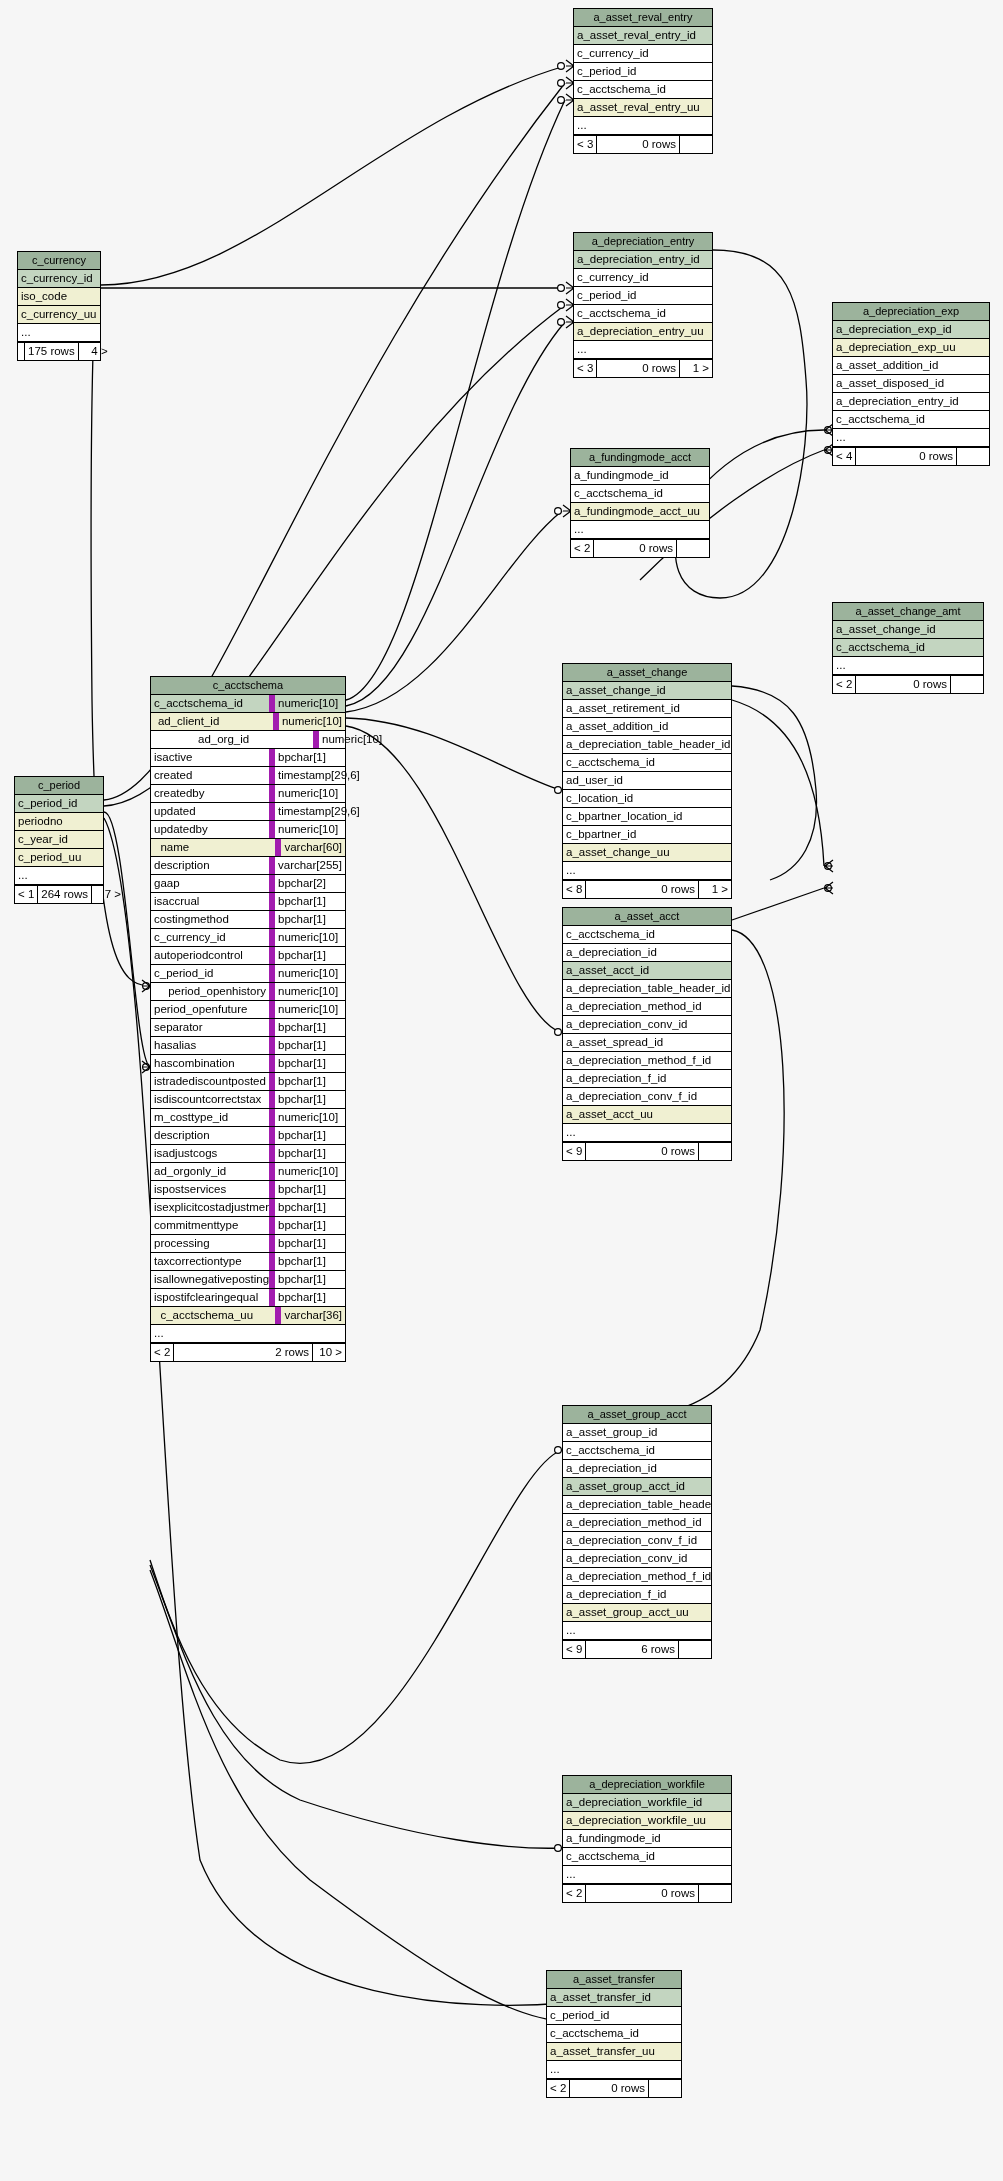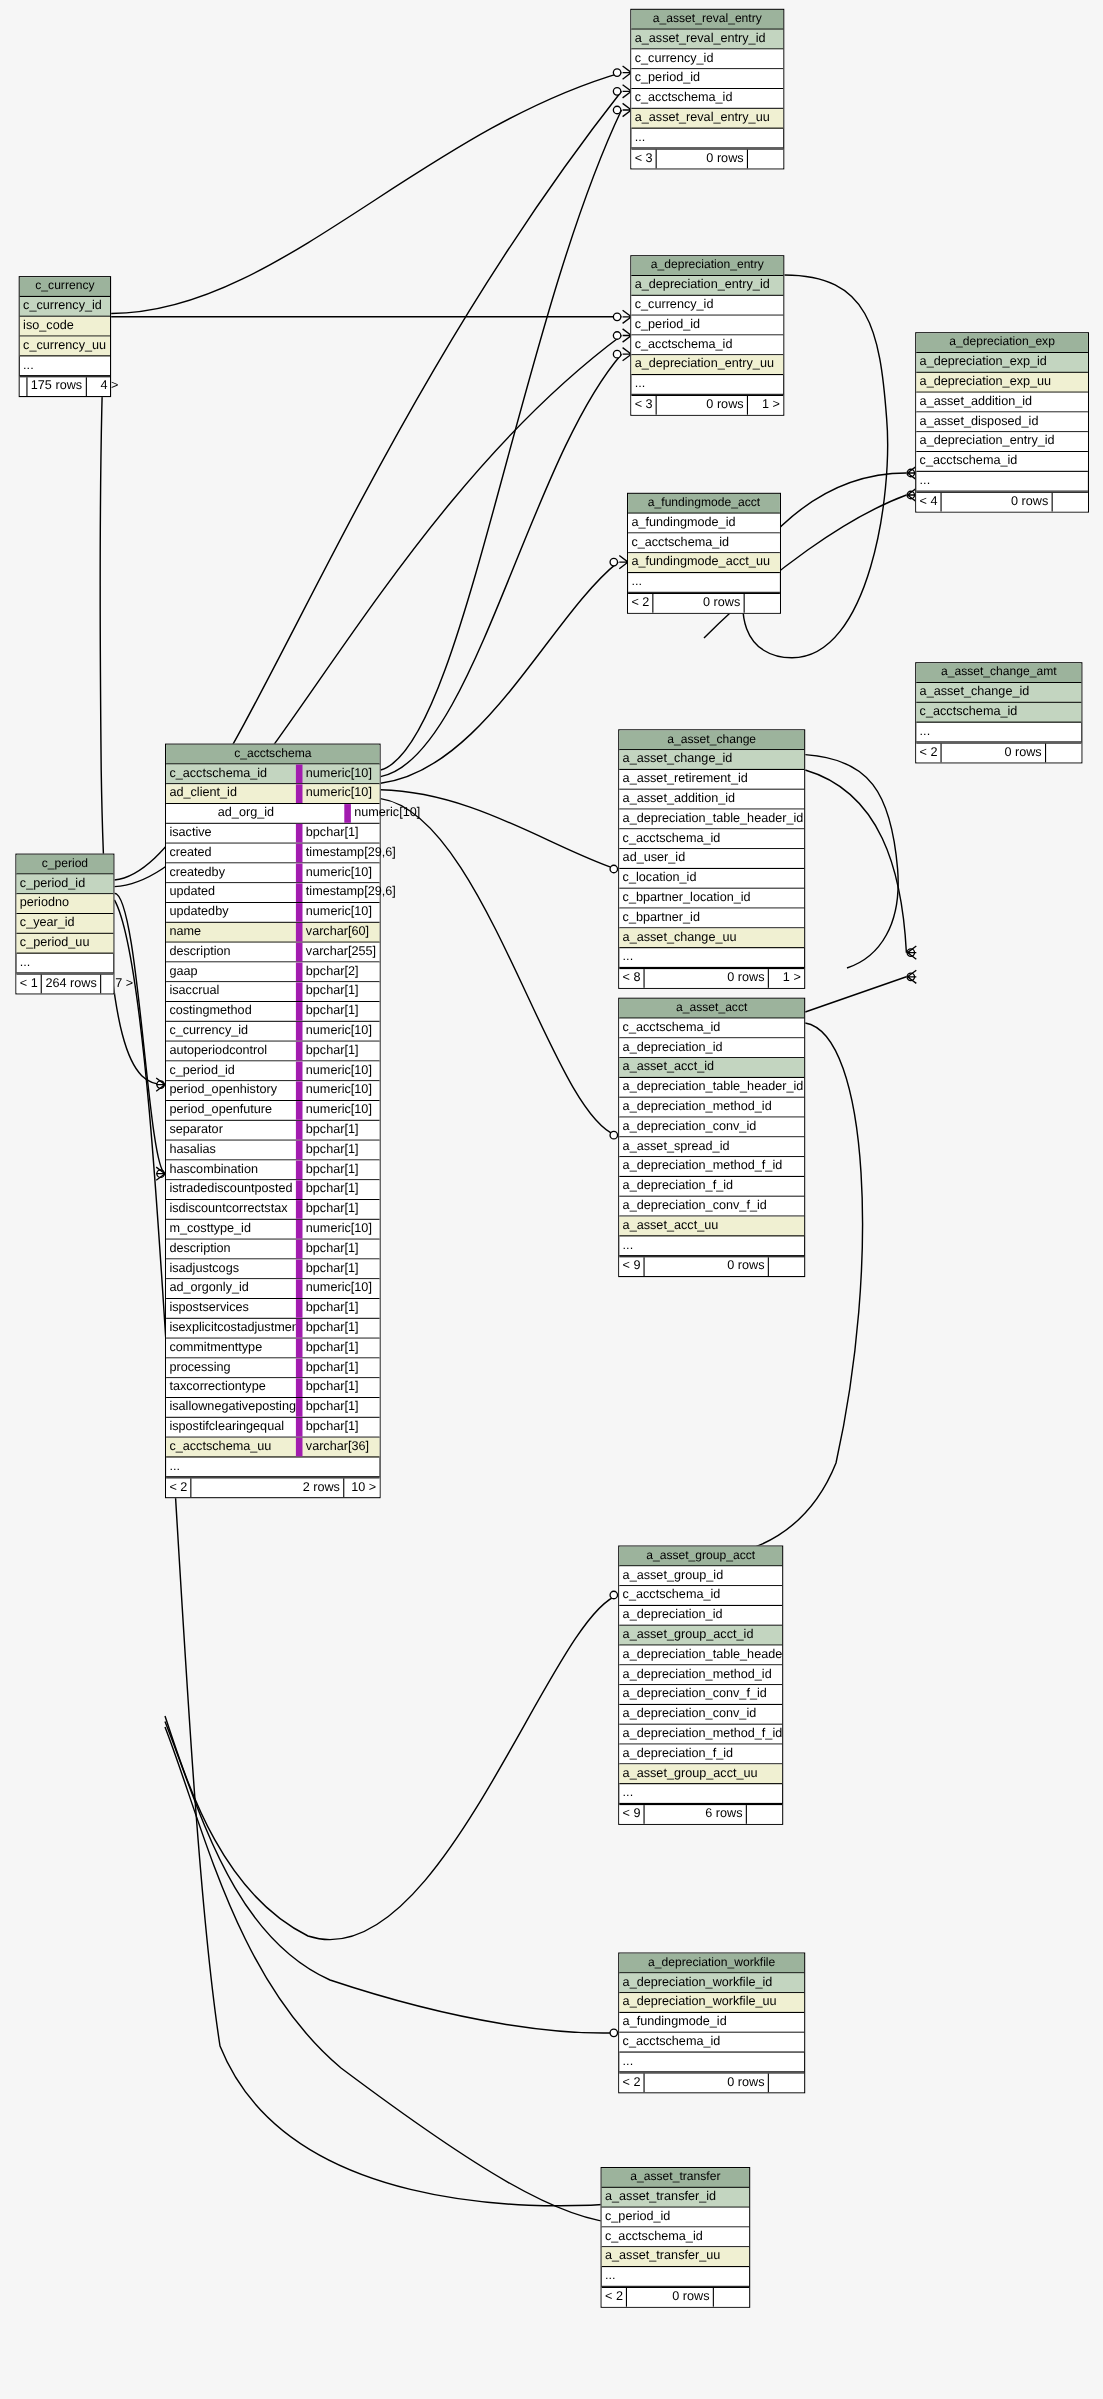--- a/index.html
+++ b/index.html
@@ -8,21 +8,21 @@
   #edges{position:absolute;left:0;top:0;width:1003px;height:2181px;pointer-events:none;}
   .tbl{position:absolute;border:1px solid #000;background:#fff;box-sizing:border-box;
        font-size:11.5px;color:#000;}
   .tbl .hdr{background:#9cb39c;text-align:center;font-size:11px;padding:2px 4px;
             border-bottom:1px solid #000;line-height:13px;}
   .row{display:flex;border-bottom:1px solid #000;line-height:13px;}
   .row:last-child{border-bottom:none;}
   .cell-name{padding:2px 3px;flex:1 1 auto;white-space:nowrap;overflow:hidden;}
   .cell-type{padding:2px 3px;border-left:6px solid #a21caf;white-space:nowrap;}
   .pk{background:#c3d5c0;align-items:center;}
-  .uu{background:#f0f0d2;}
+  .uu{background:#f0f0d2;justify-content:flex-end;}
   .plain{background:#fff;}
   .foot{display:flex;border-top:1px solid #000;line-height:13px;background:#fff;}
   .foot > div{padding:2px 3px;white-space:nowrap;}
   .f-left{flex:0 0 auto;border-right:1px solid #000;}
   .f-mid{flex:1 1 auto;text-align:right;border-right:1px solid #000;}
   .f-right{flex:0 0 auto;text-align:right;min-width:26px;}
   .caption{position:absolute;left:14px;top:2152px;font-size:16px;color:#000;margin-top:44px;}
   .wide .cell-name{flex:1 1 auto;}
 </style>
 </head>
@@ -322,21 +322,21 @@
         </div>
         <div class="row plain">
           <div class="cell-name" style="flex: 0 0 112px;">autoperiodcontrol</div>
           <div class="cell-type">bpchar[1]</div>
         </div>
         <div class="row plain">
           <div class="cell-name" style="flex: 0 0 112px;">c_period_id</div>
           <div class="cell-type">numeric[10]</div>
         </div>
         <div class="row plain">
-          <div class="cell-name" style="flex: 0 0 112px;">period_openhistory</div>
+          <div class="cell-name" style="flex: 0 0 112px; text-align: right;">period_openhistory</div>
           <div class="cell-type">numeric[10]</div>
         </div>
         <div class="row plain">
           <div class="cell-name" style="flex: 0 0 112px;">period_openfuture</div>
           <div class="cell-type">numeric[10]</div>
         </div>
         <div class="row plain">
           <div class="cell-name" style="flex: 0 0 112px;">separator</div>
           <div class="cell-type">bpchar[1]</div>
         </div>

